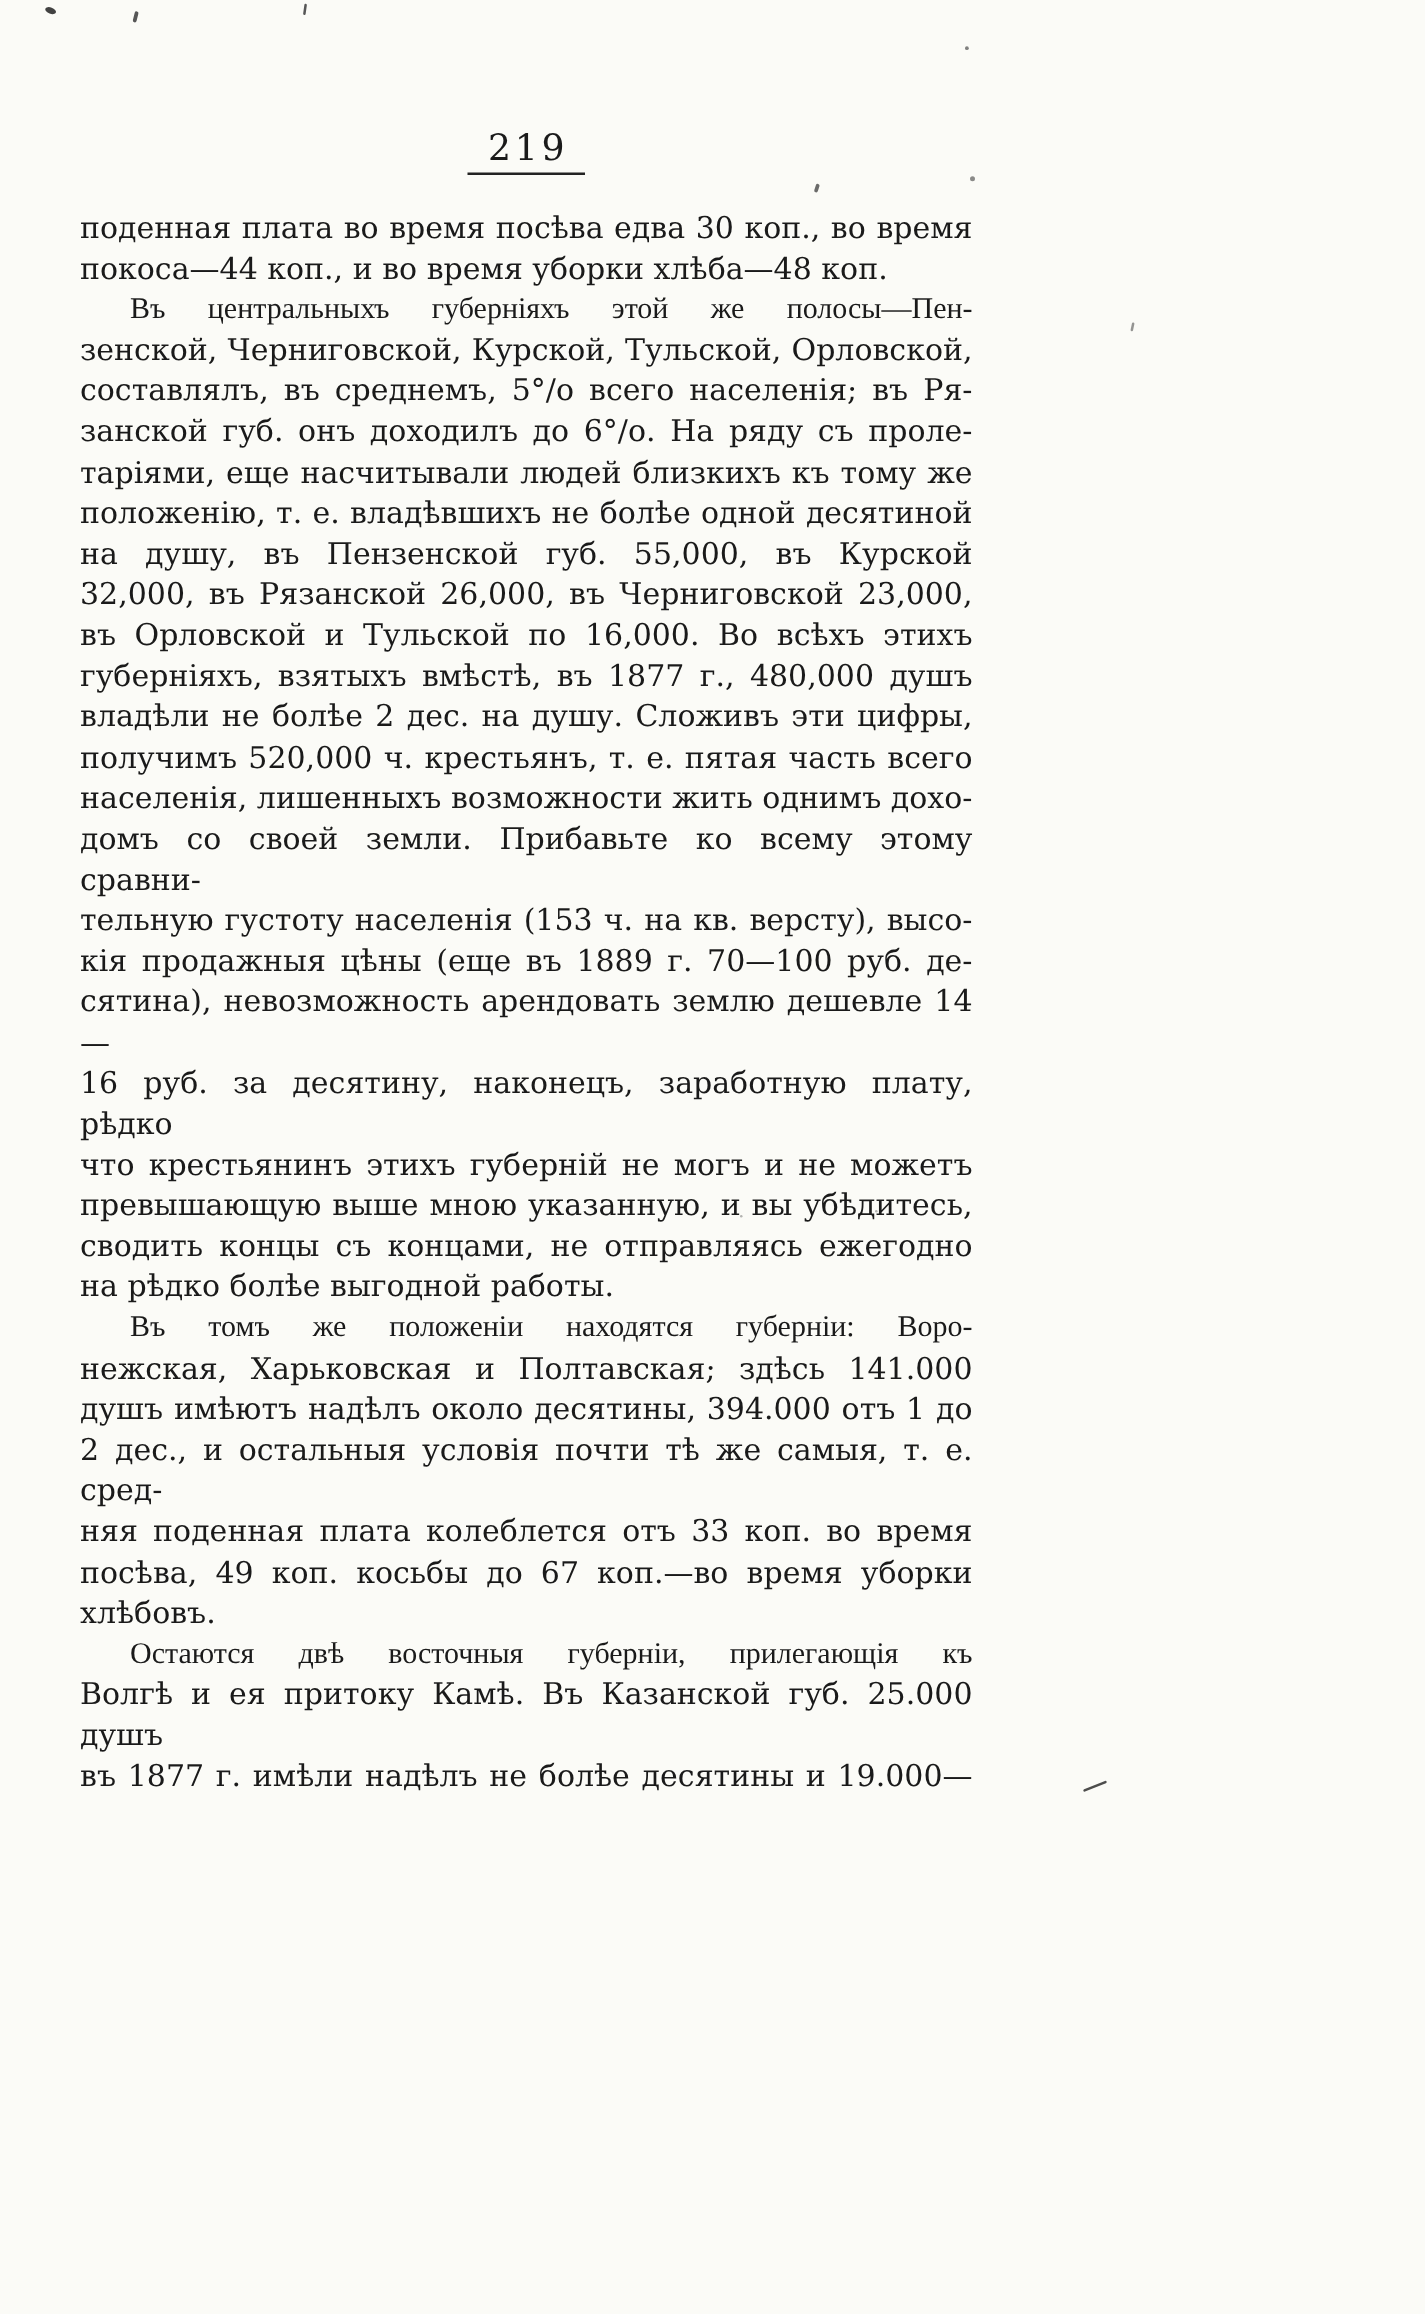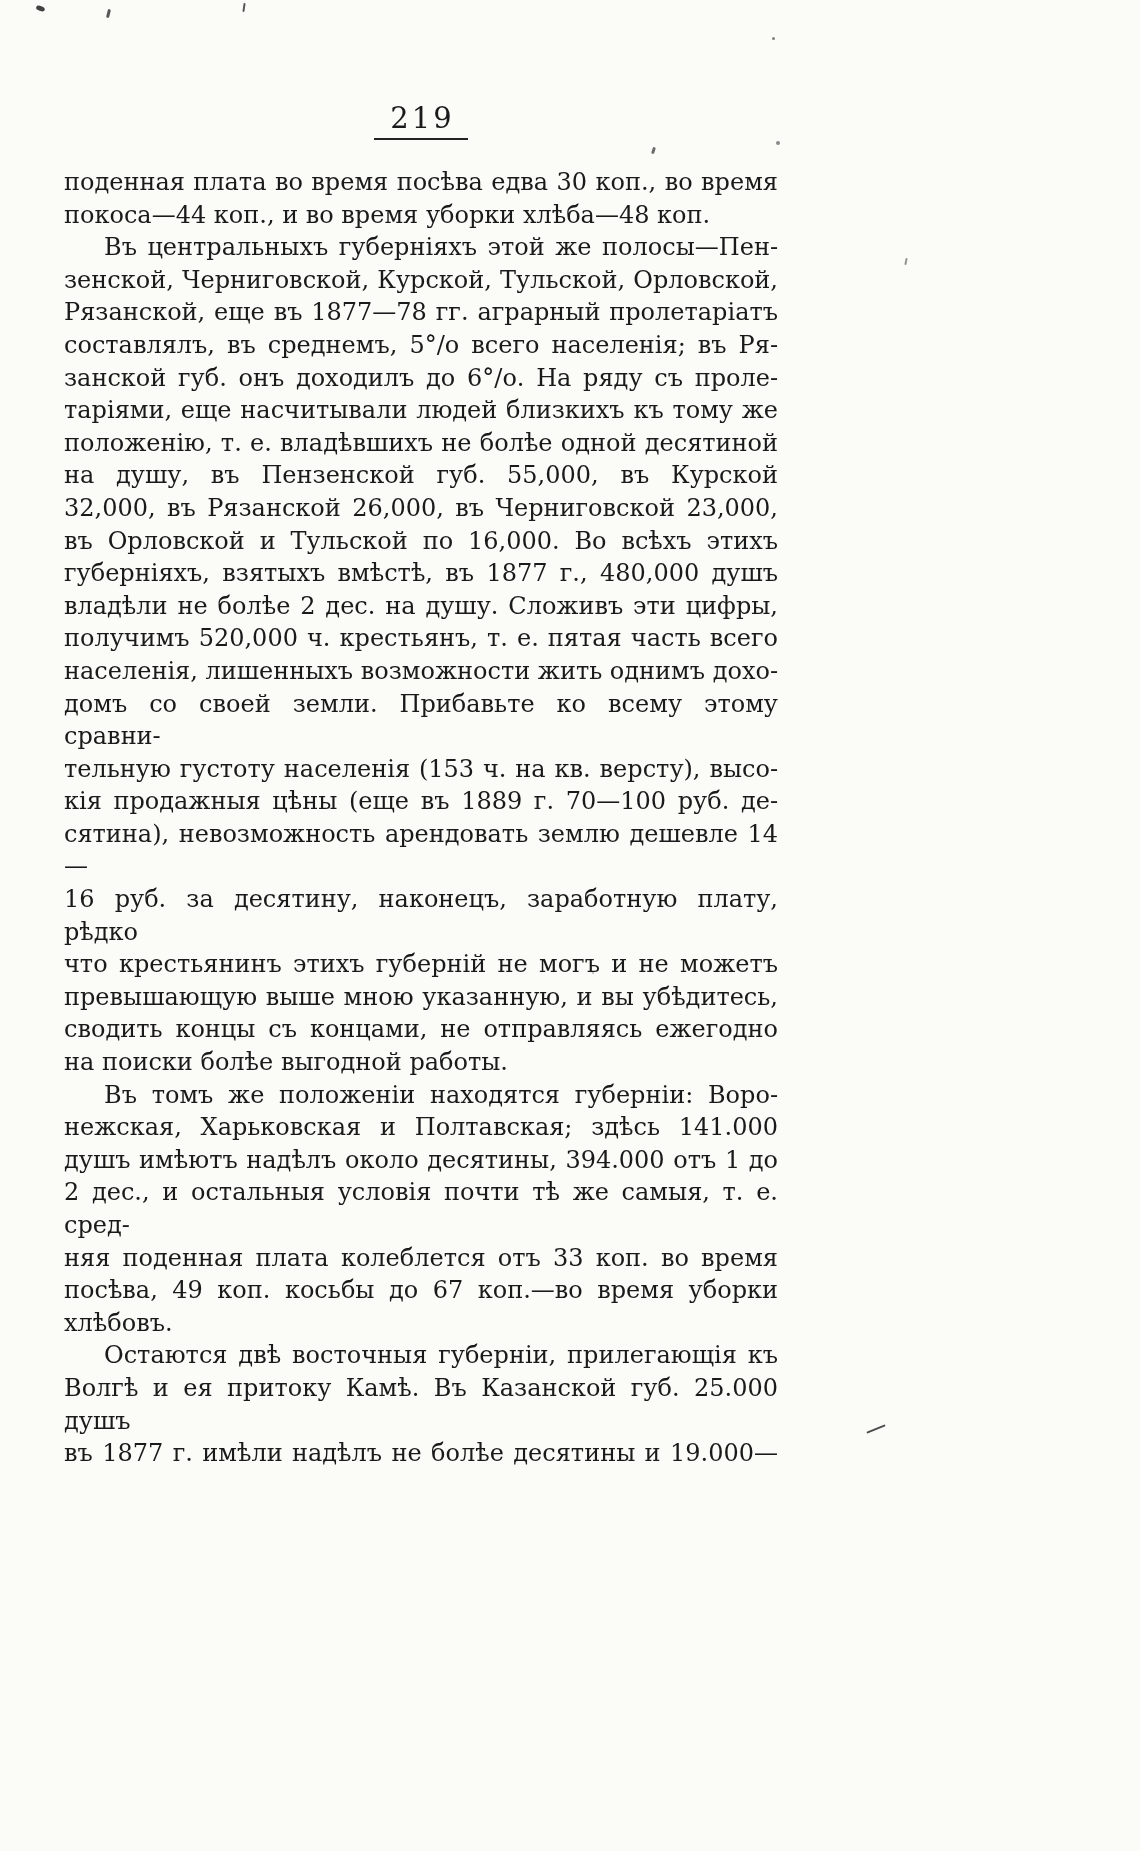--- a/index.html
+++ b/index.html
@@ -31,21 +31,21 @@
   .text-block {
     margin-top: 26px;
     font-size: 24px;
     line-height: 32.6px;
   }
   .line {
     text-align: justify;
     text-align-last: justify;
   }
   .line.end { text-align-last: left; }
-  .line.indent { text-indent: 40px; }
+  .line.indent { text-indent: 40px; font-family: Liberation Serif, serif; }
 
   
   .artifact { position: absolute; background: #2e2e2e; border-radius: 2px; }
   .a1 { left: 36px;  top: 6px;    width: 9px;  height: 5px;  border-radius: 50%; transform: rotate(20deg); opacity: .9; }
   .a2 { left: 107px; top: 9px;    width: 3px;  height: 9px;  transform: rotate(14deg); opacity: .8; }
   .a3 { left: 243px; top: 3px;    width: 2px;  height: 9px;  transform: rotate(8deg);  opacity: .8; }
   .a4 { left: 652px; top: 147px;  width: 3px;  height: 7px;  transform: rotate(18deg); opacity: .7; }
   .a5 { left: 772px; top: 37px;   width: 3px;  height: 3px;  border-radius: 50%; opacity: .6; }
   .a6 { left: 776px; top: 141px;  width: 4px;  height: 4px;  border-radius: 50%; opacity: .55; }
   .a7 { left: 905px; top: 258px;  width: 2px;  height: 7px;  transform: rotate(12deg); opacity: .5; }
@@ -58,41 +58,40 @@
 
 <div class="column">
   <header class="page-header">
     <span class="page-number">219</span>
   </header>
   <main class="text-block">
       <div class="line">поденная плата во время посѣва едва 30 коп., во время</div>
       <div class="line end">покоса—44 коп., и во время уборки хлѣба—48 коп.</div>
       <div class="line indent">Въ центральныхъ губерніяхъ этой же полосы—Пен-</div>
       <div class="line">зенской, Черниговской, Курской, Тульской, Орловской,</div>
-      <div class="line">Рязанской, еще въ 1877—78 гг. аграрный пролетаріатъ</div>
       <div class="line">составлялъ, въ среднемъ, 5°/о всего населенія; въ Ря-</div>
       <div class="line">занской губ. онъ доходилъ до 6°/о. На ряду съ проле-</div>
       <div class="line">таріями, еще насчитывали людей близкихъ къ тому же</div>
       <div class="line">положенію, т. е. владѣвшихъ не болѣе одной десятиной</div>
       <div class="line">на душу, въ Пензенской губ. 55,000, въ Курской</div>
       <div class="line">32,000, въ Рязанской 26,000, въ Черниговской 23,000,</div>
       <div class="line">въ Орловской и Тульской по 16,000. Во всѣхъ этихъ</div>
       <div class="line">губерніяхъ, взятыхъ вмѣстѣ, въ 1877 г., 480,000 душъ</div>
       <div class="line">владѣли не болѣе 2 дес. на душу. Сложивъ эти цифры,</div>
       <div class="line">получимъ 520,000 ч. крестьянъ, т. е. пятая часть всего</div>
       <div class="line">населенія, лишенныхъ возможности жить однимъ дохо-</div>
       <div class="line">домъ со своей земли. Прибавьте ко всему этому сравни-</div>
       <div class="line">тельную густоту населенія (153 ч. на кв. версту), высо-</div>
       <div class="line">кія продажныя цѣны (еще въ 1889 г. 70—100 руб. де-</div>
       <div class="line">сятина), невозможность арендовать землю дешевле 14—</div>
       <div class="line">16 руб. за десятину, наконецъ, заработную плату, рѣдко</div>
       <div class="line">что крестьянинъ этихъ губерній не могъ и не можетъ</div>
       <div class="line">превышающую выше мною указанную, и вы убѣдитесь,</div>
       <div class="line">сводить концы съ концами, не отправляясь ежегодно</div>
-      <div class="line end">на поиски болѣе выгодной работы.</div>
+      <div class="line end">на рѣдко болѣе выгодной работы.</div>
       <div class="line indent">Въ томъ же положеніи находятся губерніи: Воро-</div>
       <div class="line">нежская, Харьковская и Полтавская; здѣсь 141.000</div>
       <div class="line">душъ имѣютъ надѣлъ около десятины, 394.000 отъ 1 до</div>
       <div class="line">2 дес., и остальныя условія почти тѣ же самыя, т. е. сред-</div>
       <div class="line">няя поденная плата колеблется отъ 33 коп. во время</div>
       <div class="line">посѣва, 49 коп. косьбы до 67 коп.—во время уборки</div>
       <div class="line end">хлѣбовъ.</div>
       <div class="line indent">Остаются двѣ восточныя губерніи, прилегающія къ</div>
       <div class="line">Волгѣ и ея притоку Камѣ. Въ Казанской губ. 25.000 душъ</div>
       <div class="line">въ 1877 г. имѣли надѣлъ не болѣе десятины и 19.000—</div>

